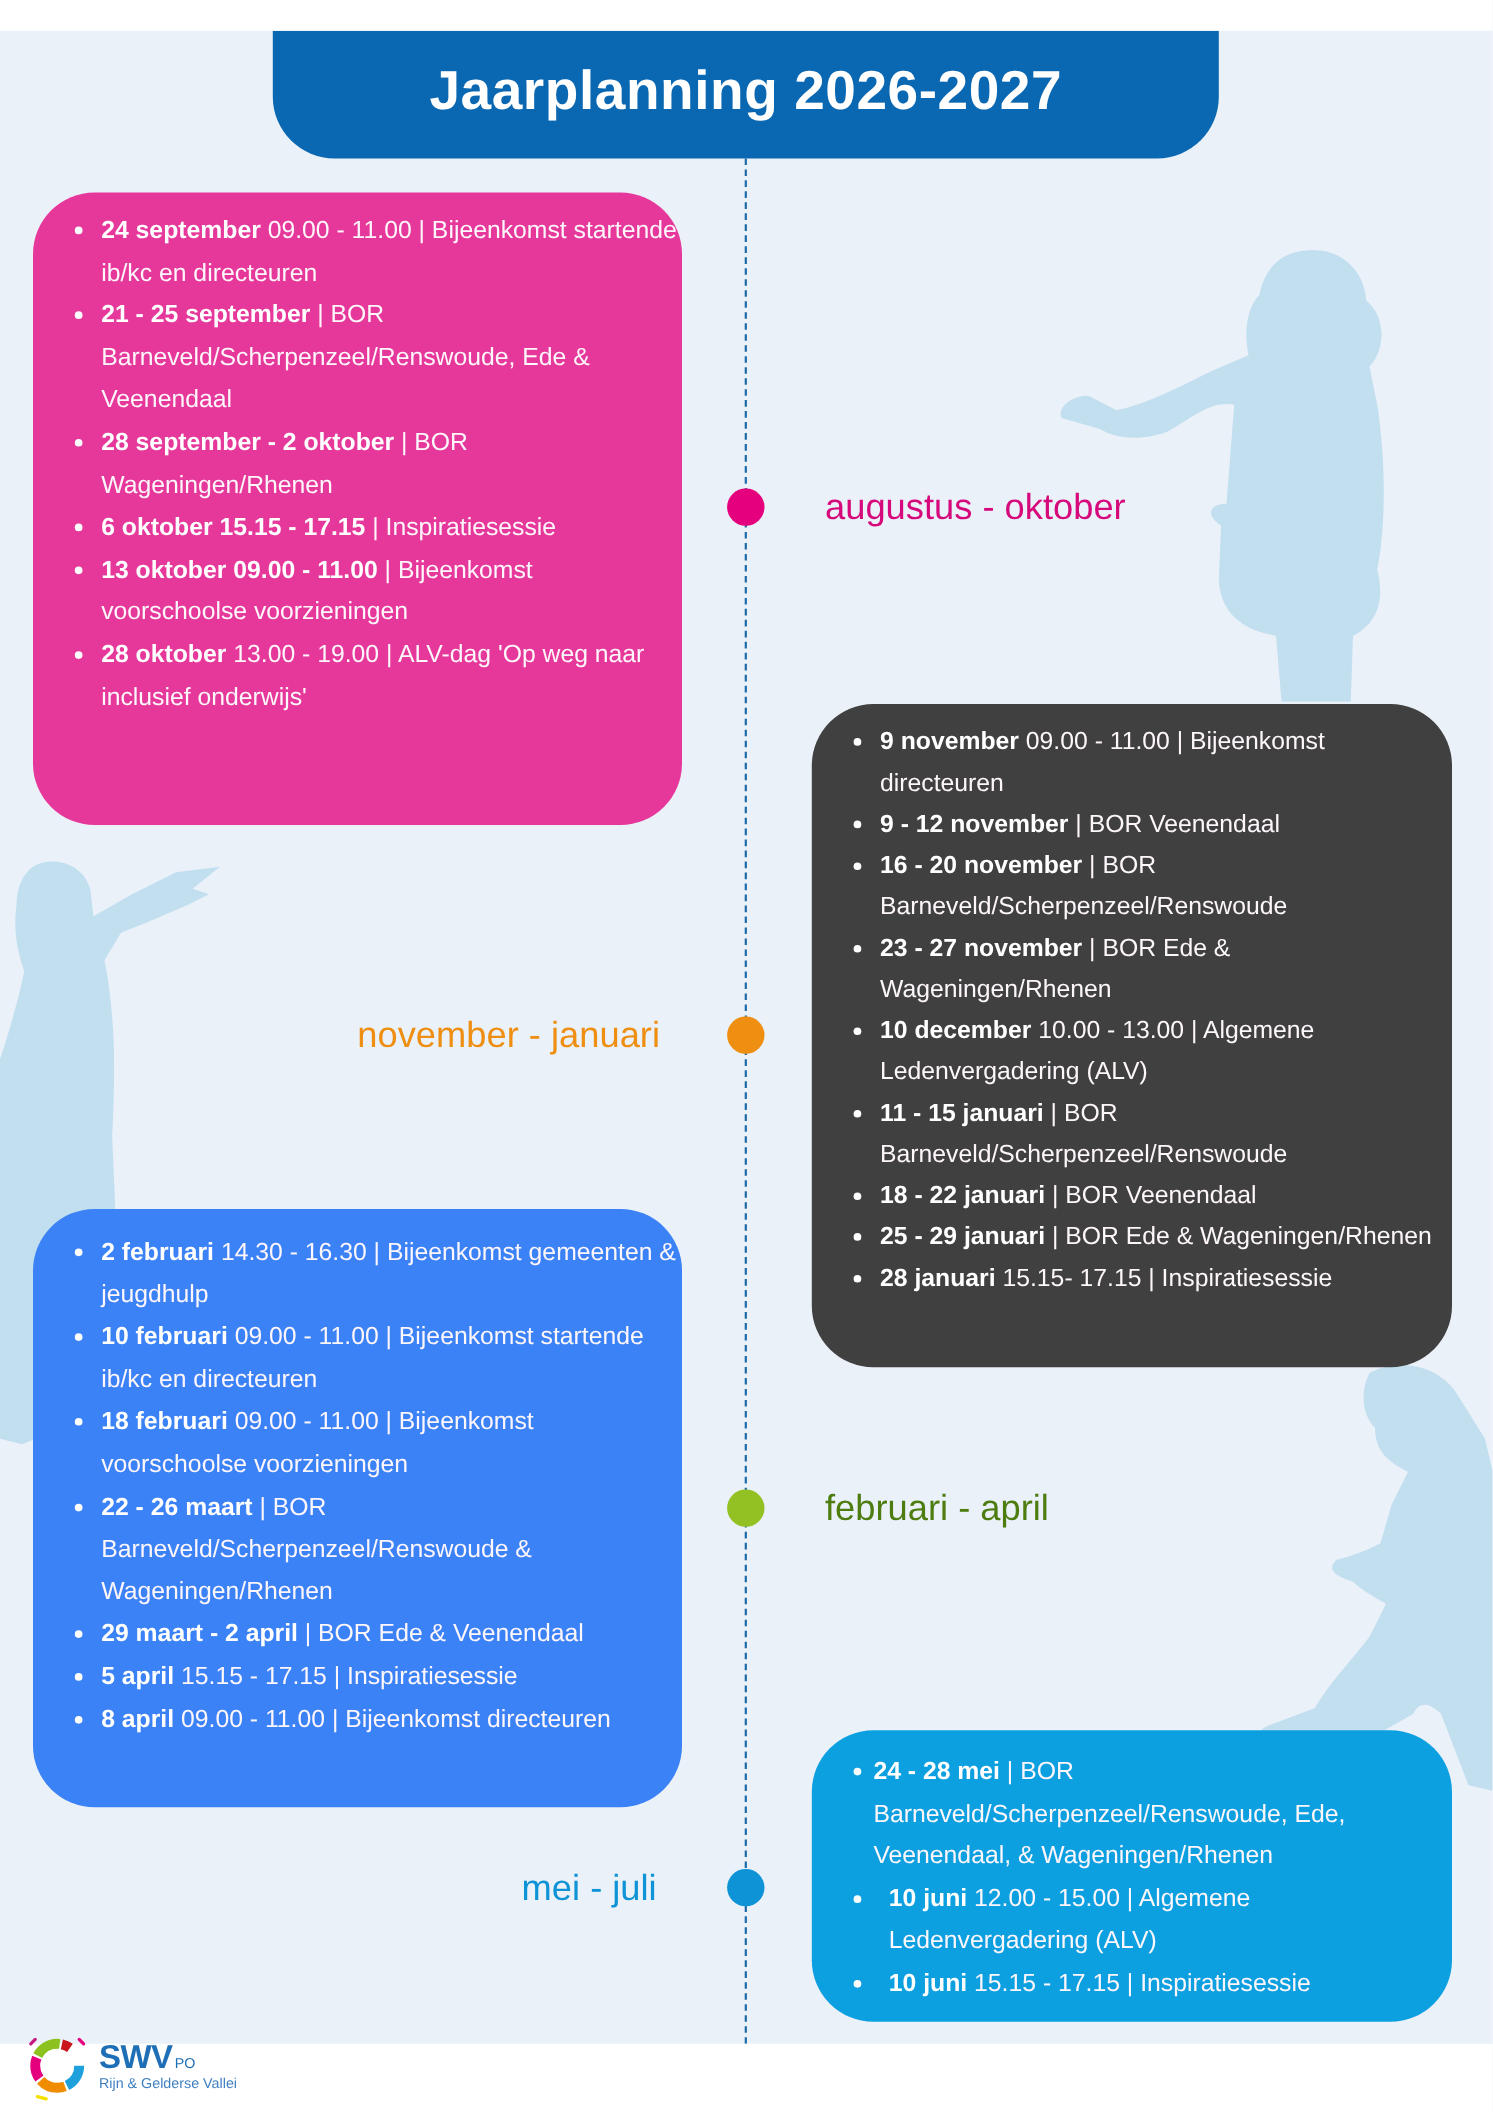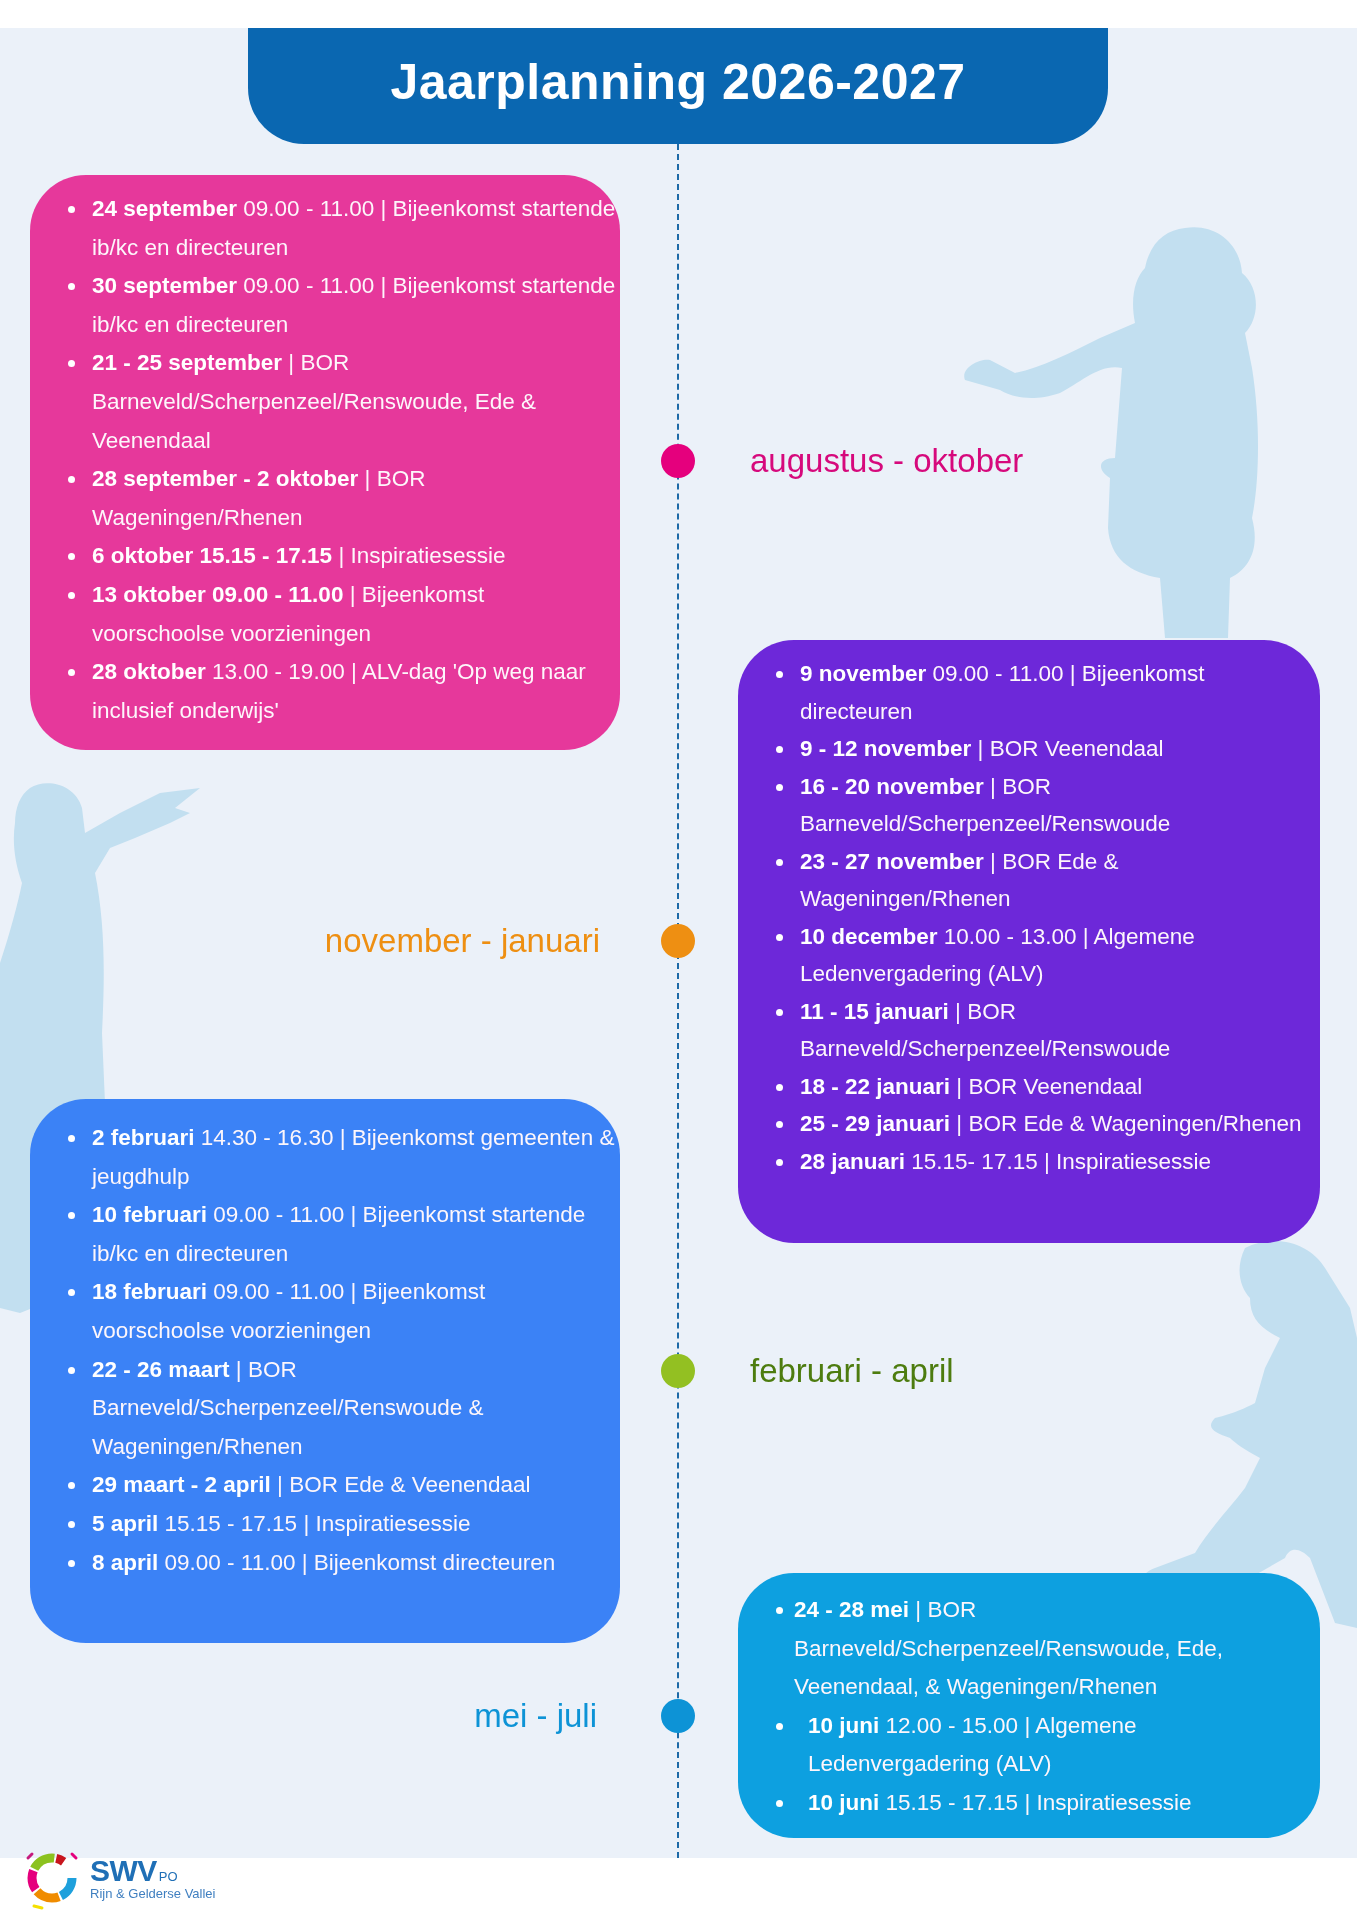--- a/index.html
+++ b/index.html
@@ -75,32 +75,31 @@
 
   <div class="banner">
     <h1>Jaarplanning 2026-2027</h1>
   </div>
 
   <div class="timeline-line"></div>
 
   <div class="card" style="left:30px; top:147px; width:590px; height:575px; background:#e6389b; padding-top:15px;">
     <ul>
       <li><b>24 september</b><span> 09.00 - 11.00 | Bijeenkomst startende ib/kc en directeuren</span></li>
-      <li><b>30 september</b><span> 09.00 - 11.00 | Bijeenkomst startende ib/kc en directeuren</span></li>
       <li><b>21 - 25 september</b><span> | BOR Barneveld/Scherpenzeel/Renswoude, Ede &amp; Veenendaal</span></li>
       <li><b>28 september - 2 oktober</b><span> | BOR Wageningen/Rhenen</span></li>
       <li><b>6 oktober 15.15 - 17.15</b><span> | Inspiratiesessie</span></li>
       <li><b>13 oktober 09.00 - 11.00</b><span> | Bijeenkomst voorschoolse voorzieningen</span></li>
       <li><b>28 oktober</b><span> 13.00 - 19.00 | ALV-dag 'Op weg naar inclusief onderwijs'</span></li>
     </ul>
   </div>
   <div class="dot" style="top:416px; background:#e5007d;"></div>
   <div class="period-label" style="left:750px; top:413px; color:#d6097c;">augustus - oktober</div>
 
-  <div class="card" style="left:738px; top:612px; width:582px; height:603px; background:#6d28d9; padding-top:15px;">
+  <div class="card" style="left:738px; top:612px; width:582px; height:603px; background:#404040; padding-top:15px;">
     <ul style="font-size:22px;">
       <li style="line-height:37.5px;"><b>9 november</b><span> 09.00 - 11.00 | Bijeenkomst directeuren</span></li>
       <li style="line-height:37.5px;"><b>9 - 12 november</b><span> | BOR Veenendaal</span></li>
       <li style="line-height:37.5px;"><b>16 - 20 november</b><span> | BOR Barneveld/Scherpenzeel/Renswoude</span></li>
       <li style="line-height:37.5px;"><b>23 - 27 november</b><span> | BOR Ede &amp; Wageningen/Rhenen</span></li>
       <li style="line-height:37.5px;"><b>10 december</b><span> 10.00 - 13.00 | Algemene Ledenvergadering (ALV)</span></li>
       <li style="line-height:37.5px;"><b>11 - 15 januari</b><span> | BOR Barneveld/Scherpenzeel/Renswoude</span></li>
       <li style="line-height:37.5px;"><b>18 - 22 januari</b><span> | BOR Veenendaal</span></li>
       <li style="line-height:37.5px;"><b>25 - 29 januari</b><span> | BOR Ede &amp; Wageningen/Rhenen</span></li>
       <li style="line-height:37.5px;"><b>28 januari</b><span> 15.15- 17.15 | Inspiratiesessie</span></li>

